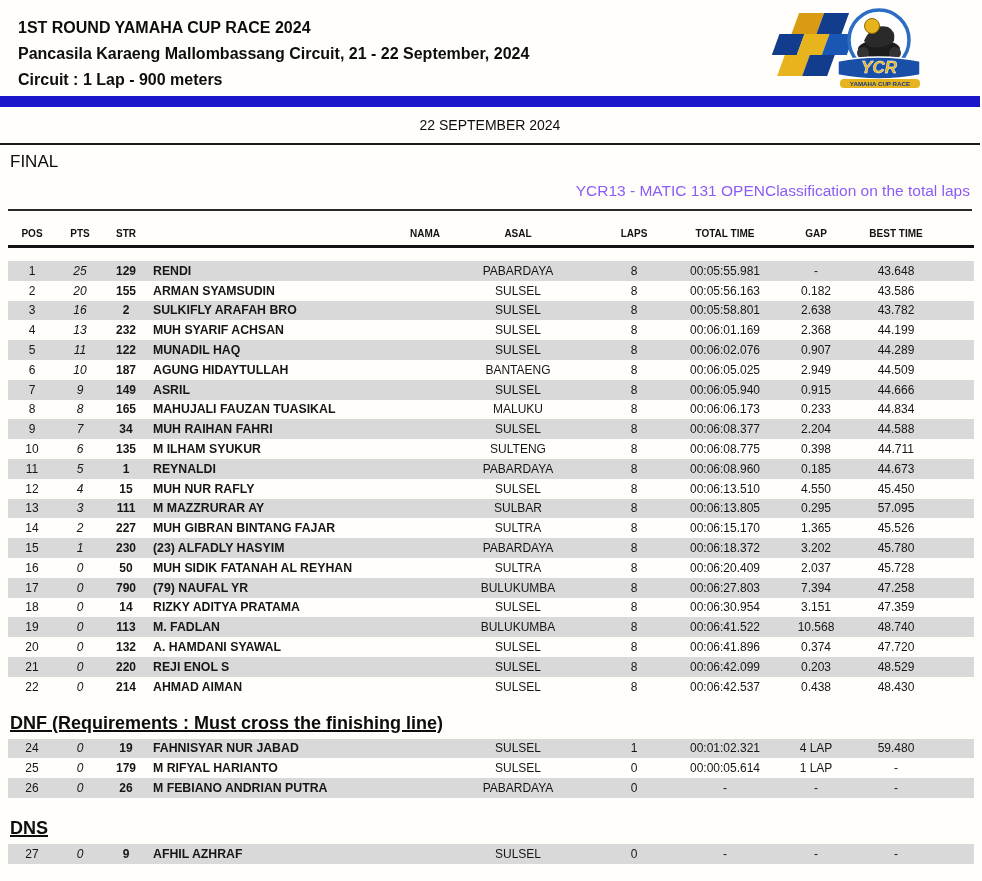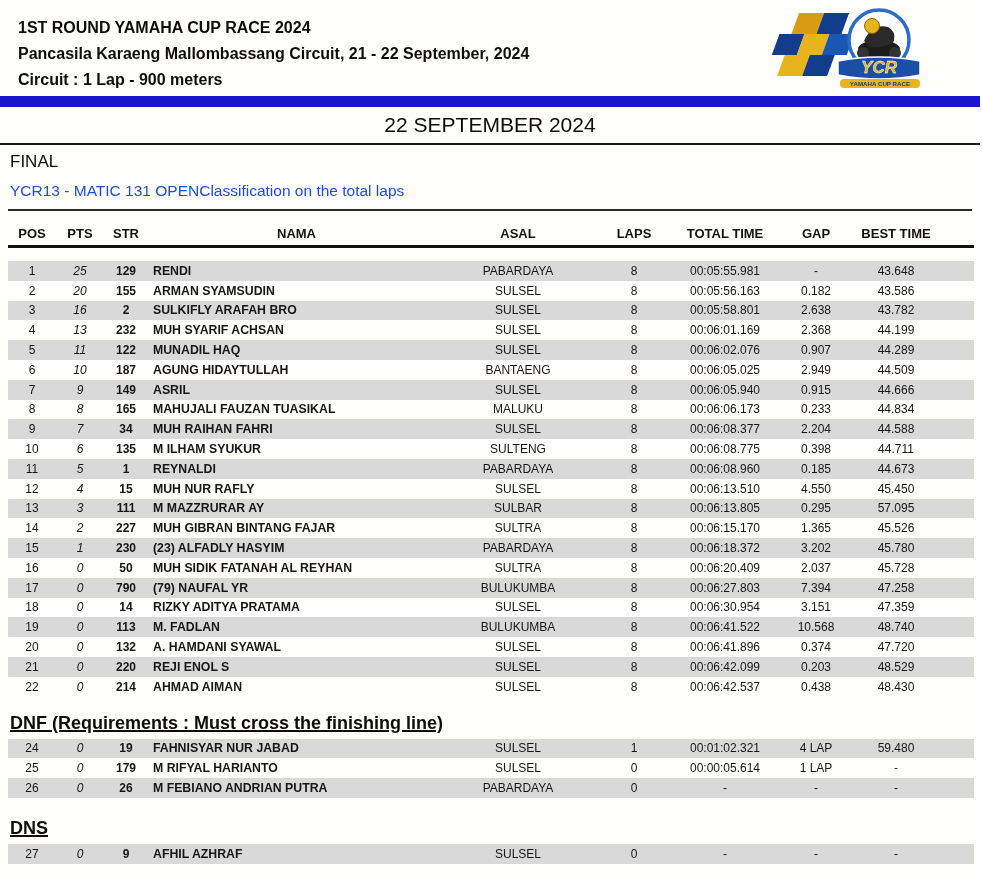--- a/index.html
+++ b/index.html
@@ -10,37 +10,37 @@
     font-family:"Liberation Sans","DejaVu Sans",sans-serif;
     color:#111;
     overflow:hidden;
   }
   
   .titles{padding:15px 0 0 18px;font-weight:bold;font-size:16px;line-height:26px;color:#0d0d0d;}
   .logo{position:absolute;top:5px;right:42px;width:190px;height:86px;}
   .blue-bar{height:11px;margin-top:3px;background:#1b15cb;}
   .date-heading{
     height:36px;line-height:36px;text-align:center;
-    font-size:21px;color:#0d0d0d;border-bottom:2px solid #1a1a1a;
+    font-size:14px;color:#0d0d0d;border-bottom:2px solid #1a1a1a;
   }
   .session{margin:7px 0 0 10px;font-size:17px;color:#0d0d0d;}
   .class-row{
-    display:flex;justify-content:flex-start;align-items:flex-end;
-    margin:10px 10px 0 10px;font-size:15.5px;color:#1d4ed8;
+    display:flex;justify-content:flex-end;align-items:flex-end;
+    margin:10px 10px 0 10px;font-size:15.5px;color:#8b5cf6;
   }
   .rule{height:2px;background:#2a2a2a;margin:9px 8px 0 8px;}
 
   
   table.results{border-collapse:collapse;table-layout:fixed;width:966px;margin-left:8px;}
   table.head-table{margin-top:10px;}
   table.head-table th{
-    font-size:13px;font-weight:bold;text-align:center;vertical-align:middle;
+    font-size:10px;font-weight:bold;text-align:center;vertical-align:middle;
     height:24px;padding:0;border-bottom:3px solid #111;white-space:nowrap;
   }
-  table.head-table th.col-nama{text-align:center;padding-left:5px;}
+  table.head-table th.col-nama{text-align:right;padding-left:5px;}
   table.body-table{margin-top:13px;}
   table.body-table.sub{margin-top:5px;}
   td{
     height:19.8px;padding:0;font-size:12px;text-align:center;
     vertical-align:middle;white-space:nowrap;overflow:hidden;color:#161616;
   }
   tbody tr:nth-child(odd){background:#d9d9d9;}
   td.col-pts{font-style:italic;}
   td.col-str{font-weight:bold;}
   td.col-nama{text-align:left;font-weight:bold;padding-left:5px;font-size:12.3px;}

